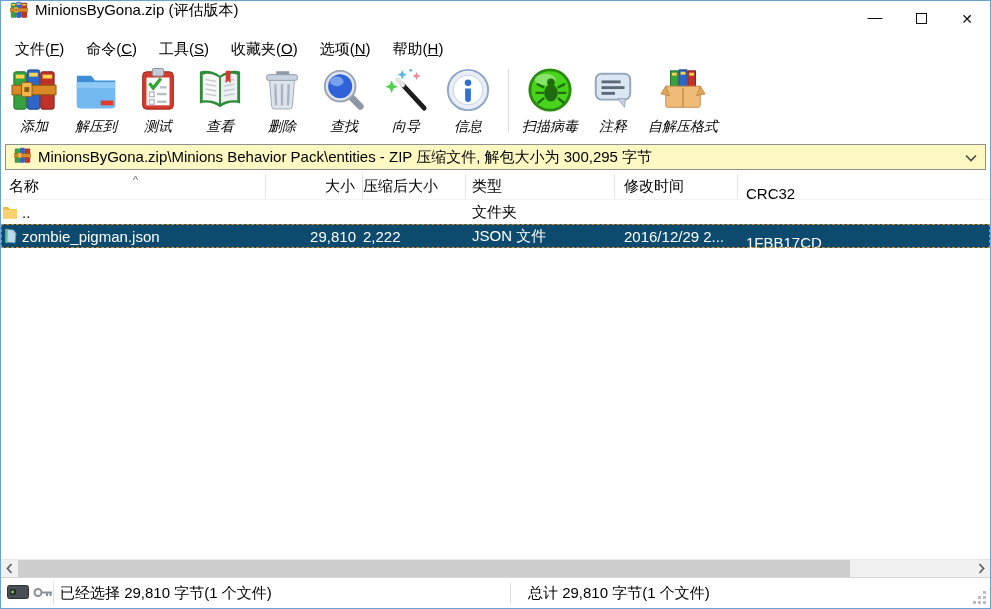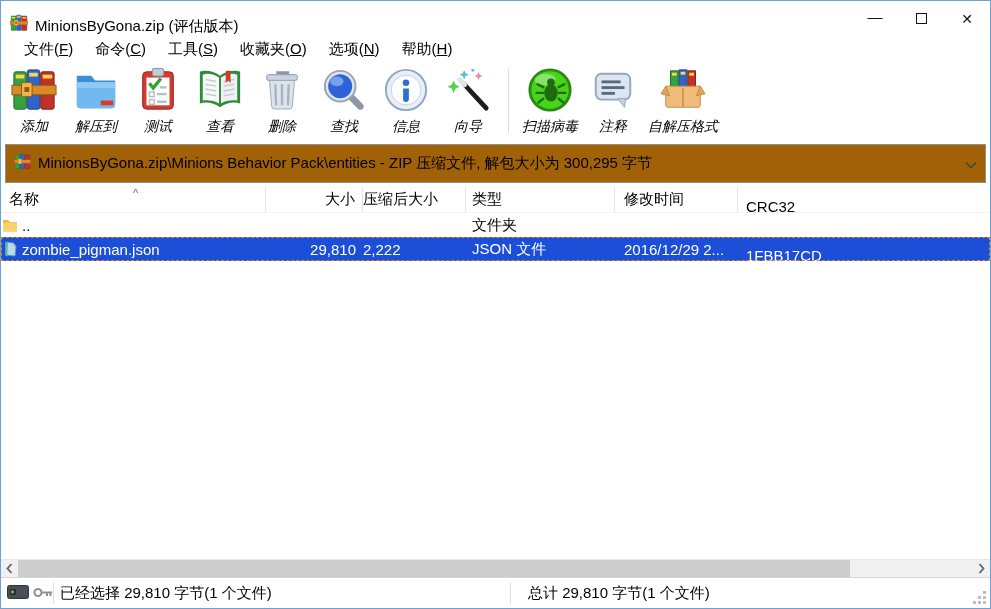--- a/index.html
+++ b/index.html
@@ -9,65 +9,65 @@
   .window {
     width: 991px; height: 609px;
     border: 1px solid #6ba2d4;
     background: #fff;
     display: flex; flex-direction: column;
     position: relative;
     overflow: hidden;
   }
 
   
-  .titlebar { height: 35px; display:flex; align-items:flex-end; flex: 0 0 auto; }
+  .titlebar { height: 35px; display:flex; align-items:flex-start; flex: 0 0 auto; }
   .titlebar .app-icon { margin: 0 7px 0 9px; flex:0 0 auto; }
   .title-text { font-size: 15px; color:#000; white-space:nowrap; }
   .win-controls { margin-left:auto; display:flex; height:100%; }
   .win-btn { width: 46px; height:100%; display:flex; align-items:center; justify-content:center; cursor:default; }
   .min-glyph { font-size:15px; color:#111; line-height:1; transform:translateY(-2px); }
   .max-box { width:11px; height:11px; border:1px solid #111; }
   .close-glyph { font-size:14px; color:#111; line-height:1; }
 
   
-  .menubar { height: 27px; display:flex; align-items:center; padding-left:12px; flex:0 0 auto; }
+  .menubar { height: 27px; display:flex; align-items:center; padding-left:3px; flex:0 0 auto; }
   .menu-item { font-size:15px; color:#000; padding: 2px 11px; white-space:nowrap; }
   .menu-item u, .mn-key { text-decoration: underline; }
 
   
   .toolbar { height: 78px; display:flex; align-items:flex-start; padding: 2px 0 0 2px; flex:0 0 auto; }
   .tb-btn { min-width: 62px; padding: 2px 4px; display:flex; flex-direction:column; align-items:center; gap:1px;font-style:italic; }
   .tb-btn svg { width:46px; height:46px; }
   .tb-label { font-size:14px; color:#000; white-space:nowrap; }
   .tb-sep { width:1px; align-self:stretch; background:#dcdcdc; margin: 4px 9px 8px 9px; }
 
   
   .addr-wrap { padding: 3px 4px 4px 4px; flex:0 0 auto; }
-  .addr-box { height:39px; border:1px solid #8f8f8f; display:flex; align-items:center; padding:0 8px 0 8px; gap:7px; background:#a16207; }
+  .addr-box { height:26px; border:1px solid #8f8f8f; display:flex; align-items:center; padding:0 8px 0 8px; gap:7px; background:#fef9c3; }
   .addr-text { font-size:15px; color:#000; white-space:nowrap; overflow:hidden; flex:1; }
   .addr-chevron { flex:0 0 auto; margin-left:auto; }
 
   
   .list-header { height:26px; display:flex; align-items:center; position:relative; font-size:15px; color:#000; border-bottom:1px solid #f2f2f2; flex:0 0 auto; }
   .hcell { height:100%; display:flex; align-items:center; border-right:1px solid #e4e4e4; }
   .hcell:last-child { border-right:none; }
   .col-name { width:265px; padding-left:8px; }
   .col-size { width:97px; justify-content:flex-end; padding-right:7px; }
   .col-packed { width:103px; justify-content:flex-start; padding-right:7px; }
   .col-type { width:149px; padding-left:6px; }
   .col-modified { width:123px; padding-left:9px; }
   .col-crc { flex:1; padding-left:8px;margin-top:13px; }
   .sort-caret { position:absolute; left:132px; top:0px; font-size:11px; color:#666; }
 
   .list-body { flex:1; background:#fff; overflow:hidden; }
   .frow { height:24px; display:flex; align-items:center; font-size:15px; color:#000; }
   .fcell { height:100%; display:flex; align-items:center; overflow:hidden; white-space:nowrap; }
   .frow .col-name { gap:4px; padding-left:1px; }
   .frow .col-size, .frow .col-packed { font-variant-numeric: tabular-nums; }
-  .frow.selected { background:#1d4ed8; color:#fff; outline:1px dashed #cf8a2b; outline-offset:-1px; }
+  .frow.selected { background:#0c4a6e; color:#fff; outline:1px dashed #cf8a2b; outline-offset:-1px; }
   .ficon { width:16px; height:16px; flex:0 0 auto; }
 
   
   .hscroll { height:18px; background:#f1f1f1; border-top:1px solid #e6e6e6; display:flex; flex:0 0 auto; }
   .hs-arrow { width:17px; height:100%; display:flex; align-items:center; justify-content:center; background:#f1f1f1; }
   .hs-track { flex:1; position:relative; }
   .hs-thumb { position:absolute; left:0; top:0; bottom:0; width:832px; background:#cdcdcd; }
 
   
   .statusbar { height:31px; border-top:1px solid #d6d6d6; display:flex; align-items:center; font-size:15px; color:#000; position:relative; flex:0 0 auto; background:#fff; }
@@ -209,40 +209,40 @@
           <circle cx="20" cy="20" r="16" fill="#dfe6ee" stroke="#9aa4b0" stroke-width="2"></circle>
           <circle cx="20" cy="20" r="12.5" fill="#2f62d9"></circle>
           <ellipse cx="16.5" cy="15" rx="7" ry="5" fill="#7fa8f0" opacity="0.9"></ellipse>
         </svg>
       </span>
       <span class="tb-label">查找</span>
     </div>
     <div class="tb-btn">
       <span>
         <svg width="46" height="46" viewBox="0 0 48 48">
-          <circle cx="24" cy="24" r="21" fill="#e9eef7" stroke="#8fa6c8" stroke-width="2"></circle>
-          <circle cx="24" cy="24" r="15.5" fill="#fdfefe" stroke="#c3d0e4"></circle>
-          <circle cx="24" cy="16.5" r="3.4" fill="#2f6fd0"></circle>
-          <path d="M21 22.5 h6 v11 a3 3 0 0 1 -6 0 z" fill="#2f6fd0"></path>
-        </svg>
-      </span>
-      <span class="tb-label">信息</span>
-    </div>
-    <div class="tb-btn">
-      <span>
-        <svg width="46" height="46" viewBox="0 0 48 48">
           <path d="M20 18 L43 43" stroke="#1d1d1d" stroke-width="5" stroke-linecap="round"></path>
           <path d="M15 13 l5.5 5.5" stroke="#e4e4e4" stroke-width="5" stroke-linecap="round"></path>
           <path d="M9 14 l2 4.5 4.5 2 -4.5 2 -2 4.5 -2 -4.5 -4.5 -2 4.5 -2 z" fill="#4fd24f"></path>
           <path d="M20 3 l1.5 3.5 3.5 1.5 -3.5 1.5 -1.5 3.5 -1.5 -3.5 -3.5 -1.5 3.5 -1.5 z" fill="#58b8e8"></path>
           <path d="M35 5 l1.3 3 3 1.3 -3 1.3 -1.3 3 -1.3 -3 -3 -1.3 3 -1.3 z" fill="#f08a9a"></path>
           <circle cx="29" cy="3.5" r="1.5" fill="#58b8e8"></circle>
         </svg>
       </span>
       <span class="tb-label">向导</span>
+    </div>
+    <div class="tb-btn">
+      <span>
+        <svg width="46" height="46" viewBox="0 0 48 48">
+          <circle cx="24" cy="24" r="21" fill="#e9eef7" stroke="#8fa6c8" stroke-width="2"></circle>
+          <circle cx="24" cy="24" r="15.5" fill="#fdfefe" stroke="#c3d0e4"></circle>
+          <circle cx="24" cy="16.5" r="3.4" fill="#2f6fd0"></circle>
+          <path d="M21 22.5 h6 v11 a3 3 0 0 1 -6 0 z" fill="#2f6fd0"></path>
+        </svg>
+      </span>
+      <span class="tb-label">信息</span>
     </div>
     <div class="tb-sep"></div>
     <div class="tb-btn">
       <span>
         <svg width="46" height="46" viewBox="0 0 48 48">
           <circle cx="24" cy="24" r="21" fill="#49d41c" stroke="#2a8a10" stroke-width="3"></circle>
           <ellipse cx="19" cy="13" rx="11" ry="6" fill="#ffffff" opacity="0.35"></ellipse>
           <ellipse cx="25" cy="27" rx="7" ry="9" fill="#1e6b10"></ellipse>
           <circle cx="25" cy="16" r="4" fill="#1e6b10"></circle>
           <g stroke="#1e6b10" stroke-width="2.5" stroke-linecap="round">

